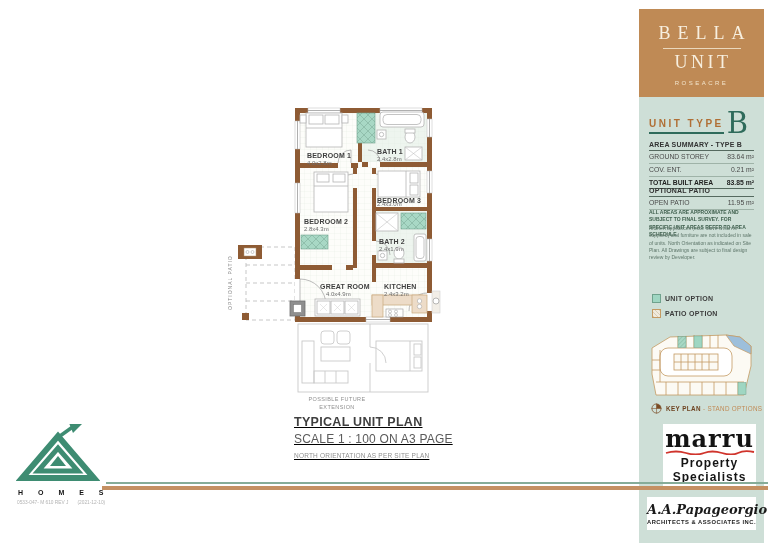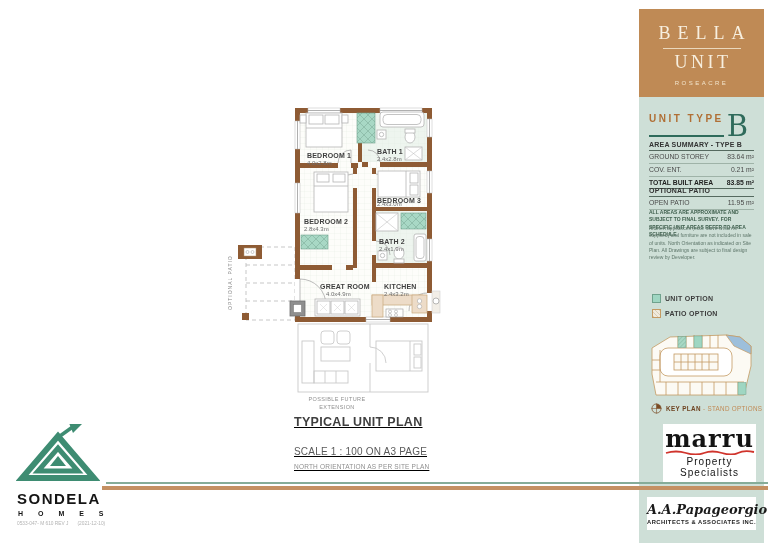--- a/index.html
+++ b/index.html
@@ -16,21 +16,21 @@
          color:#F7EFDF;font-family:"Liberation Serif",serif;}
   .brand-l1{font-size:18px;letter-spacing:7px;margin-left:7px;}
   .brand-rule{width:78px;height:1px;background:#EBD8BC;margin:4px auto 3px;}
   .brand-l2{font-size:18px;letter-spacing:3.5px;margin-left:3px;}
   .brand-sub{font-size:6px;letter-spacing:2.5px;color:#F2E4CB;margin-top:7px;font-family:"Liberation Sans",sans-serif;}
 
   .panel{position:absolute;top:88px;left:0;right:0;bottom:0;background:#CEDFD7;}
 
   .unit-type{position:absolute;left:10px;right:10px;top:16px;display:flex;align-items:flex-end;}
   .ut-label{color:#B06F35;font-weight:bold;font-size:10px;letter-spacing:2.5px;
-            border-bottom:2px solid #2F6B5B;padding-bottom:11px;}
+            border-bottom:2px solid #2F6B5B;padding-bottom:3px;}
   .ut-letter{font-family:"DejaVu Serif",serif;font-size:29px;line-height:21px;color:#2F6B5B;margin-left:3px;}
 
   .area-blk{position:absolute;left:10px;right:10px;top:44px;}
   .tbl-h{font-size:7px;font-weight:bold;color:#333;letter-spacing:.2px;padding-bottom:2px;
          border-bottom:1px solid #55695f;}
   .row{display:flex;justify-content:space-between;font-size:6.8px;color:#4a4a4a;
        padding:2.4px 0;border-bottom:.5px solid #9fb3a8;}
   .row.total{font-weight:bold;color:#1f1f1f;border-bottom:1px solid #55695f;}
   .patio-blk{position:absolute;left:10px;right:10px;top:90px;}
   .disc1{position:absolute;left:10px;right:10px;top:112px;font-size:5px;font-weight:bold;
@@ -46,31 +46,31 @@
   .leg-label{font-size:7px;font-weight:bold;color:#3c3c3c;letter-spacing:.3px;}
 
   .keyplan{position:absolute;left:9px;top:235px;}
   .kp-cap{position:absolute;left:12px;top:306px;display:flex;align-items:center;}
   .kp-label{font-size:6.3px;font-weight:bold;color:#6E4320;letter-spacing:.4px;margin-left:4px;}
   .kp-suffix{font-size:6.3px;color:#C08A55;letter-spacing:.3px;margin-left:2px;}
 
   .marru{position:absolute;left:16px;right:8px;top:327px;background:#fff;text-align:center;padding:3px 0 4px;margin-left:8px;}
   .marru-name{font-family:"DejaVu Serif",serif;font-weight:bold;font-size:24px;line-height:23px;
               letter-spacing:1px;color:#141414;}
-  .marru-tag{font-size:10px;font-weight:normal;letter-spacing:1px;color:#141414;margin-top:1px;}
+  .marru-tag{font-size:12px;font-weight:bold;letter-spacing:1px;color:#141414;margin-top:1px;}
 
   .aap{position:absolute;left:8px;right:8px;top:400px;background:#fff;text-align:center;padding:5px 0 5px;}
   .aap-name{font-family:"DejaVu Serif",serif;font-weight:bold;font-style:italic;font-size:13px;color:#1a1a1a;}
   .aap-sub{font-size:5.8px;font-weight:bold;letter-spacing:.5px;color:#222;margin-top:2px;}
 
   
   .plan{position:absolute;left:220px;top:95px;}
   .title-blk{position:absolute;left:294px;top:415px;text-decoration:underline;}
   .tb-title{font-size:12.5px;font-weight:bold;color:#3f3f3f;letter-spacing:.3px;}
-  .tb-scale{font-size:10px;color:#5a5a5a;margin-top:17px;letter-spacing:.2px;}
+  .tb-scale{font-size:12px;color:#5a5a5a;margin-top:3px;letter-spacing:.2px;}
   .tb-north{font-size:6.5px;color:#8f8f8f;margin-top:6px;letter-spacing:.2px;}
 
   
   .sondela{position:absolute;left:16px;top:424px;width:130px;}
   .sondela-name{font-size:15px;font-weight:bold;letter-spacing:1.5px;color:#141414;margin:4px 0 0 1px;}
   .sondela-homes{font-size:7px;font-weight:bold;letter-spacing:6.5px;color:#141414;margin:3px 0 0 2px;}
   .sondela-rev{display:flex;gap:9px;font-size:4.8px;color:#b3b3b3;margin:4px 0 0 1px;}
 
   
   .rname{font:bold 7px "Liberation Sans",sans-serif;fill:#3f3f3f;letter-spacing:.2px;}
@@ -418,21 +418,20 @@
   <div class="sondela">
     <svg width="84" height="58" viewBox="0 0 84 58">
       <g fill="none" stroke="#3E8C72">
         <polygon points="6,54 78,54 42,12" stroke-width="6"></polygon>
         <polygon points="22,47 62,47 42,24" stroke-width="5"></polygon>
       </g>
       <polygon points="34,42 50,42 42,32" fill="#3E8C72"></polygon>
       <line x1="44" y1="12" x2="58" y2="2" stroke="#3E8C72" stroke-width="3.5"></line>
       <polygon points="53,-1 66,0 57,9" fill="#3E8C72"></polygon>
     </svg>
-    <div class="sondela-name">SONDELA</div>
     <div class="sondela-homes">H O M E S</div>
     <div class="sondela-rev">
       <span>0533-047- M 610 REV J</span>
       <span>(2021-12-10)</span>
     </div>
   </div>
 
 </div>
 
 </body></html>

